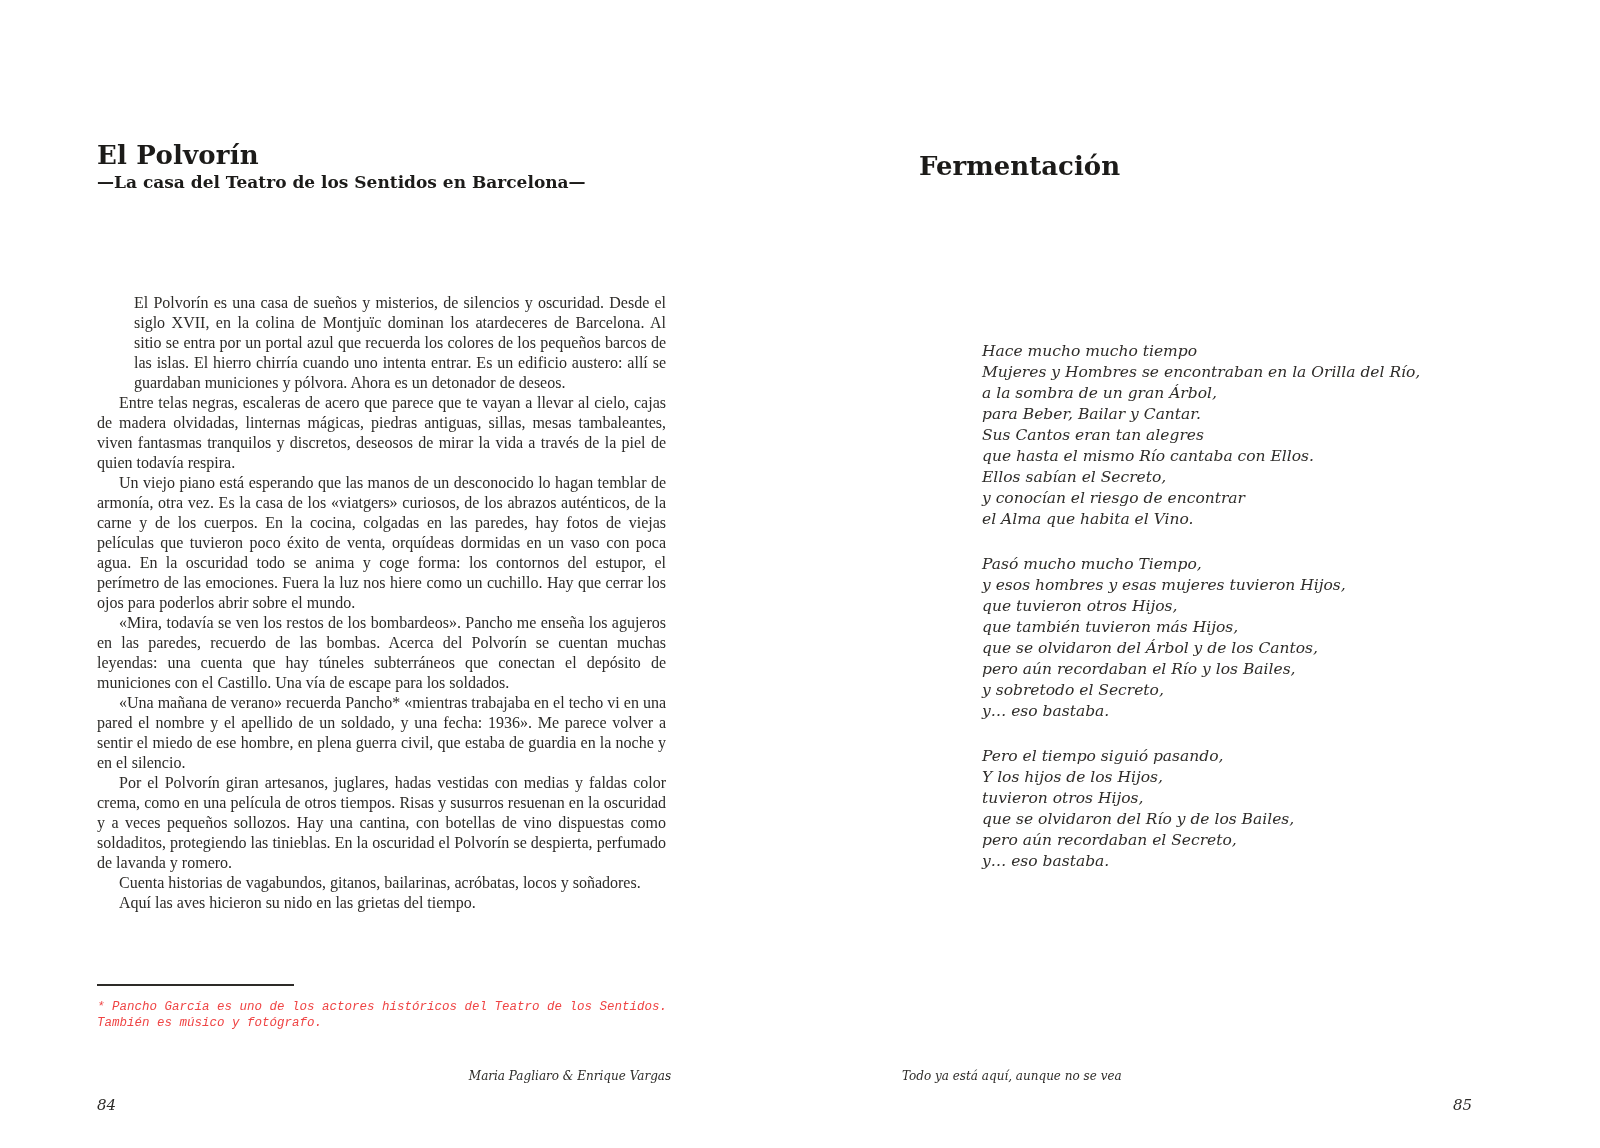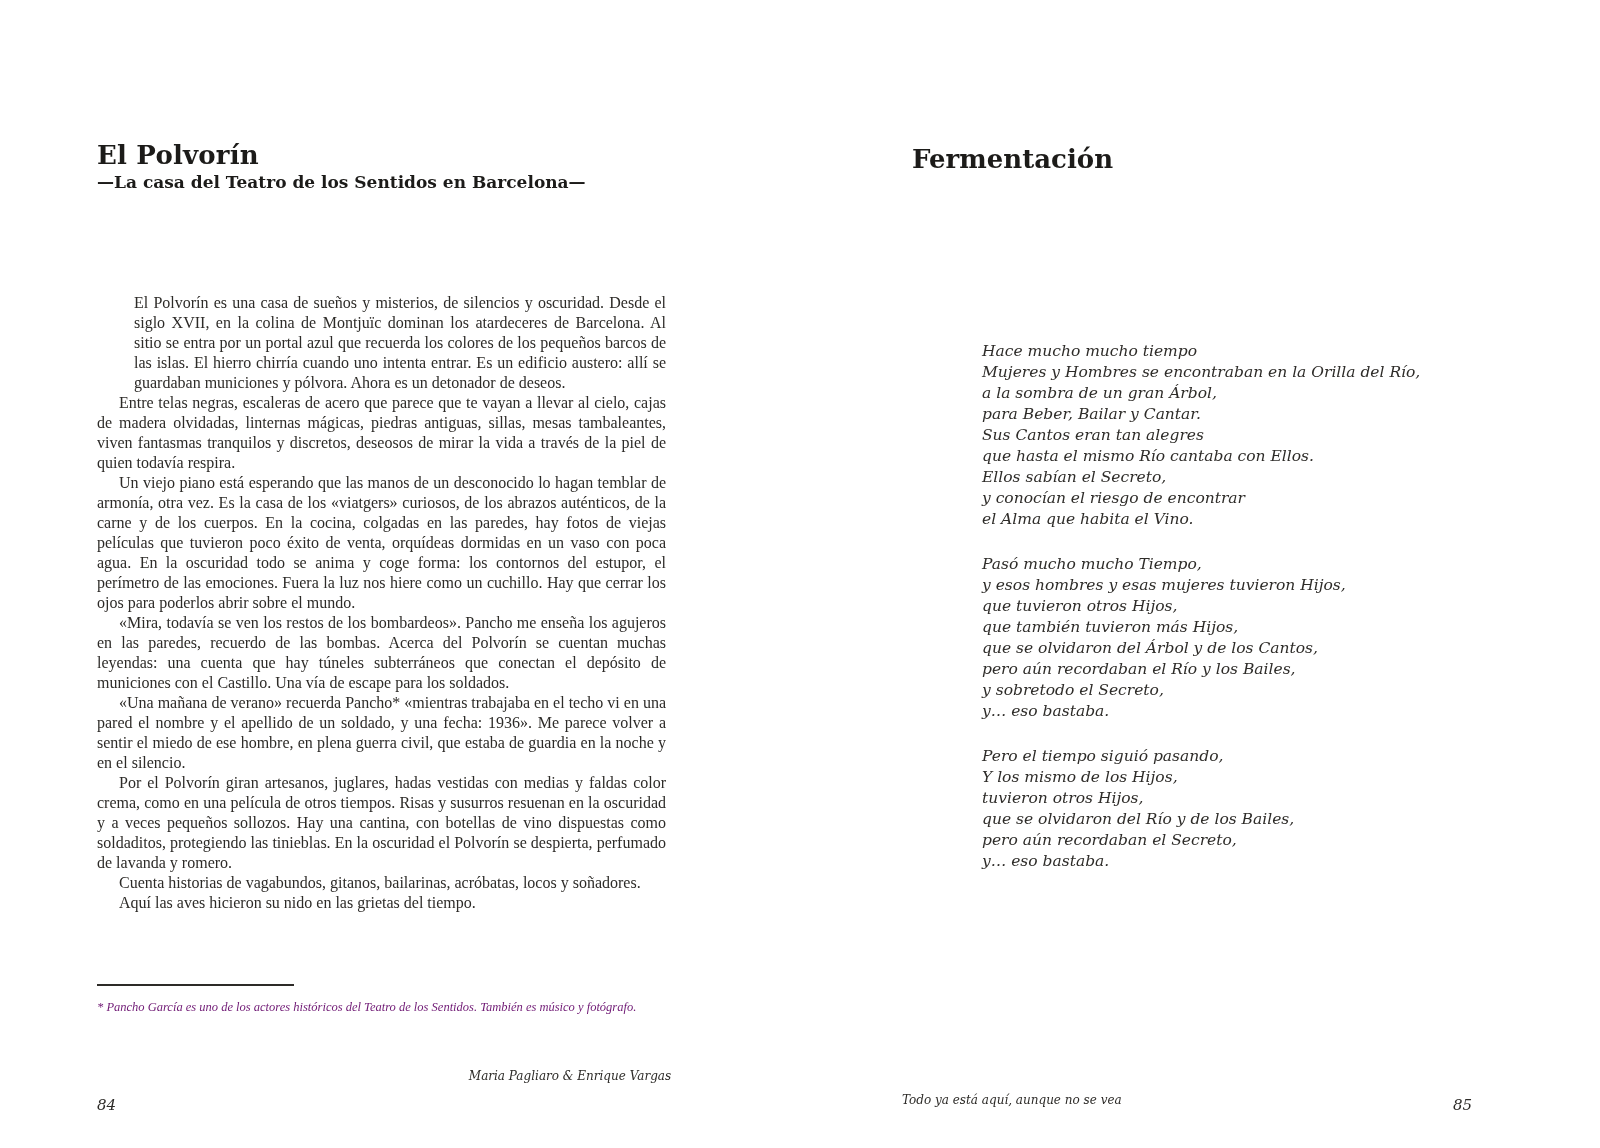--- a/index.html
+++ b/index.html
@@ -55,32 +55,32 @@
   .footnote-rule {
     position: absolute;
     left: 97px; top: 984px;
     width: 197px; height: 2px;
     background: #2d2b28;
   }
   .footnote {
     position: absolute;
     left: 97px; top: 999px;
     width: 585px;
-    font-family: Liberation Serif, serif;
+    font-family: Liberation Mono, monospace;
     font-style: italic;
     font-size: 12.5px;
     line-height: 16px;
-    color: #701a75;
+    color: #ef4444;
   }
 
   
   .right-title {
     position: absolute;
     left: 108px; top: 140px;  
-    margin: 4px;
+    margin: 11px;
     font-family: "DejaVu Serif", serif;
     font-weight: bold;
     font-size: 26px;
     line-height: 30px;
     color: #1c1b19;
   }
   .poem {
     position: absolute;
     left: 182px; top: 295px;  
     width: 520px;
@@ -108,21 +108,21 @@
   .running-footer {
     position: absolute;
     top: 1069px;
     font-family: "DejaVu Serif", serif;
     font-style: italic;
     font-size: 12px;
     color: #2d2b28;
     white-space: nowrap;
   }
   .running-footer.author { left: 570px; transform: translateX(-50%); }
-  .running-footer.motto  { left: 102px; margin-top: 24px; } 
+  .running-footer.motto  { left: 102px; } 
 </style>
 </head>
 <body>
 
 <div class="spread">
 
   <div class="page page-left">
 
     <div class="left-header">
       <h1 class="left-title">El Polvorín</h1>
@@ -170,21 +170,21 @@
           <div class="poem-line">y esos hombres y esas mujeres tuvieron Hijos,</div>
           <div class="poem-line">que tuvieron otros Hijos,</div>
           <div class="poem-line">que también tuvieron más Hijos,</div>
           <div class="poem-line">que se olvidaron del Árbol y de los Cantos,</div>
           <div class="poem-line">pero aún recordaban el Río y los Bailes,</div>
           <div class="poem-line">y sobretodo el Secreto,</div>
           <div class="poem-line">y… eso bastaba.</div>
         </div>
       <div class="stanza">
           <div class="poem-line">Pero el tiempo siguió pasando,</div>
-          <div class="poem-line">Y los mismo de los Hijos,</div>
+          <div class="poem-line">Y los hijos de los Hijos,</div>
           <div class="poem-line">tuvieron otros Hijos,</div>
           <div class="poem-line">que se olvidaron del Río y de los Bailes,</div>
           <div class="poem-line">pero aún recordaban el Secreto,</div>
           <div class="poem-line">y… eso bastaba.</div>
         </div>
     </div>
 
     <div class="running-footer motto">Todo ya está aquí, aunque no se vea</div>
 
     <div class="folio folio-right">85</div>

